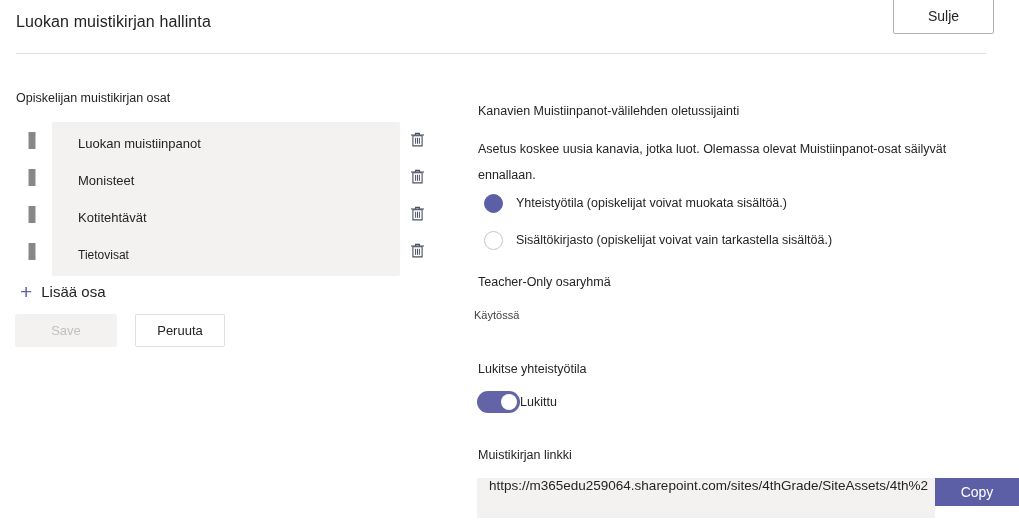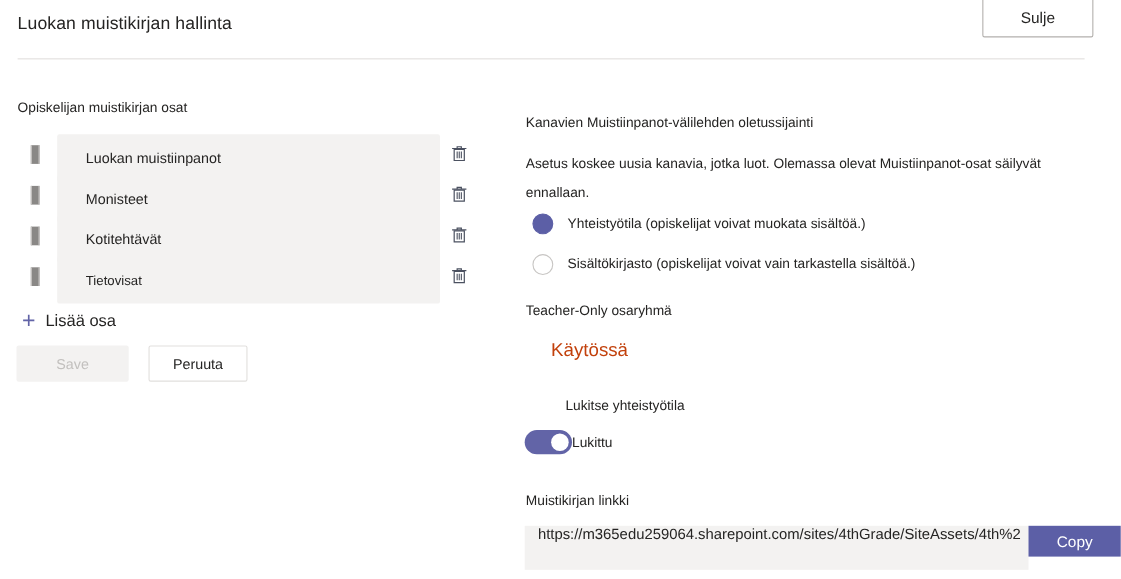--- a/index.html
+++ b/index.html
@@ -189,33 +189,32 @@
 
   .teacher-heading {
     position: absolute;
     left: 478px; top: 275px;
     font-size: 12.5px;
     color: #252423;
     white-space: nowrap;
   }
   .teacher-value {
     position: absolute;
-    left: 501px; top: 309px;
-    font-size: 17px;
-    color: #c2410c;
+    left: 474px; top: 309px;
+    font-size: 11px;
+    color: #404040;
     white-space: nowrap;
   }
 
   .lock-heading {
     position: absolute;
     left: 478px; top: 362px;
     font-size: 12.5px;
     color: #252423;
     white-space: nowrap;
-    margin-left: 36px;
   }
   .toggle-row {
     position: absolute;
     left: 477px; top: 391px;
     display: flex; align-items: center;
   }
   .toggle {
     width: 43px; height: 22px;
     border-radius: 11px;
     background: #6264a7;

